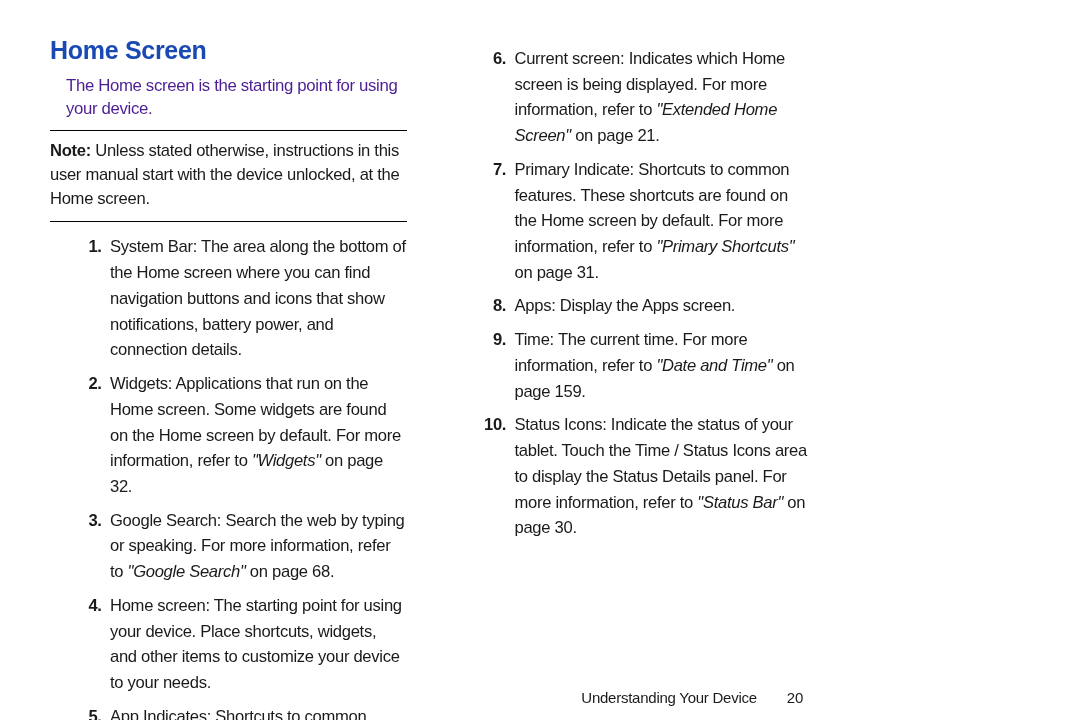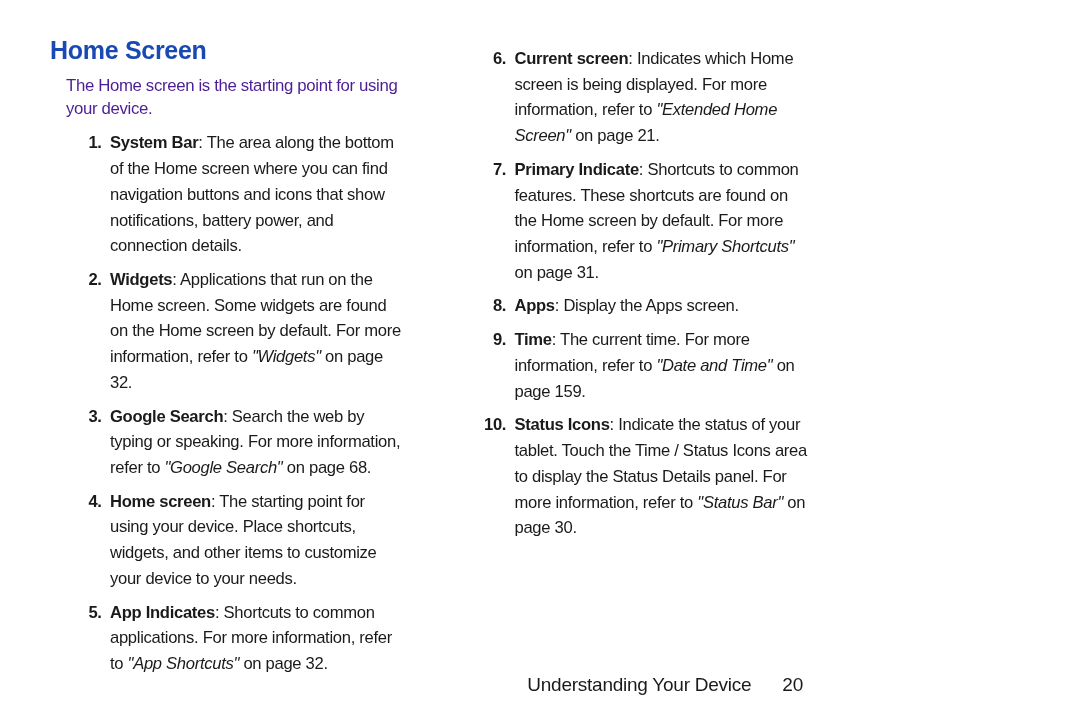--- a/index.html
+++ b/index.html
@@ -63,47 +63,50 @@
     line-height: 1.55;
     margin: 4px 0 8px 0;
     padding-left: 4px;
     letter-spacing: -0.3px;
   }
   ol.items li::marker {
     font-weight: bold;
     font-size: 16.6px;
   }
   .term {
-    font-weight: bold;
+    font-weight: normal;
   }
   .ref {
     font-style: italic;
   }
   .footer {
     position: absolute;
-    bottom: 24px;
+    bottom: 14px;
     right: 58px;
-    font-size: 19px;
+    font-size: 15px;
     letter-spacing: -0.25px;
   }
   .footer .pg {
     display: inline-block;
     margin-left: 26px;
   }
 </style>
 </head>
 <body>
 
 <div class="page">
   <div class="columns">
 
     <div class="col">
       <h2 class="heading">Home Screen</h2>
       <p class="intro">The Home screen is the starting point for using your device.</p>
 
+      <div class="note-block">
+        <span class="label">Note:</span><span> Unless stated otherwise, instructions in this user manual start with the device unlocked, at the Home screen.</span>
+      </div>
 
       <ol class="items" start="1">
         <li>
           <span class="term">System Bar</span><span>: The area along the bottom of the Home screen where you can find navigation buttons and icons that show notifications, battery power, and connection details.</span><span class="ref"></span><span></span>
         </li>
         <li>
           <span class="term">Widgets</span><span>: Applications that run on the Home screen. Some widgets are found on the Home screen by default. For more information, refer to </span><span class="ref">"Widgets"</span><span> on page 32.</span>
         </li>
         <li>
           <span class="term">Google Search</span><span>: Search the web by typing or speaking. For more information, refer to </span><span class="ref">"Google Search"</span><span> on page 68.</span>

